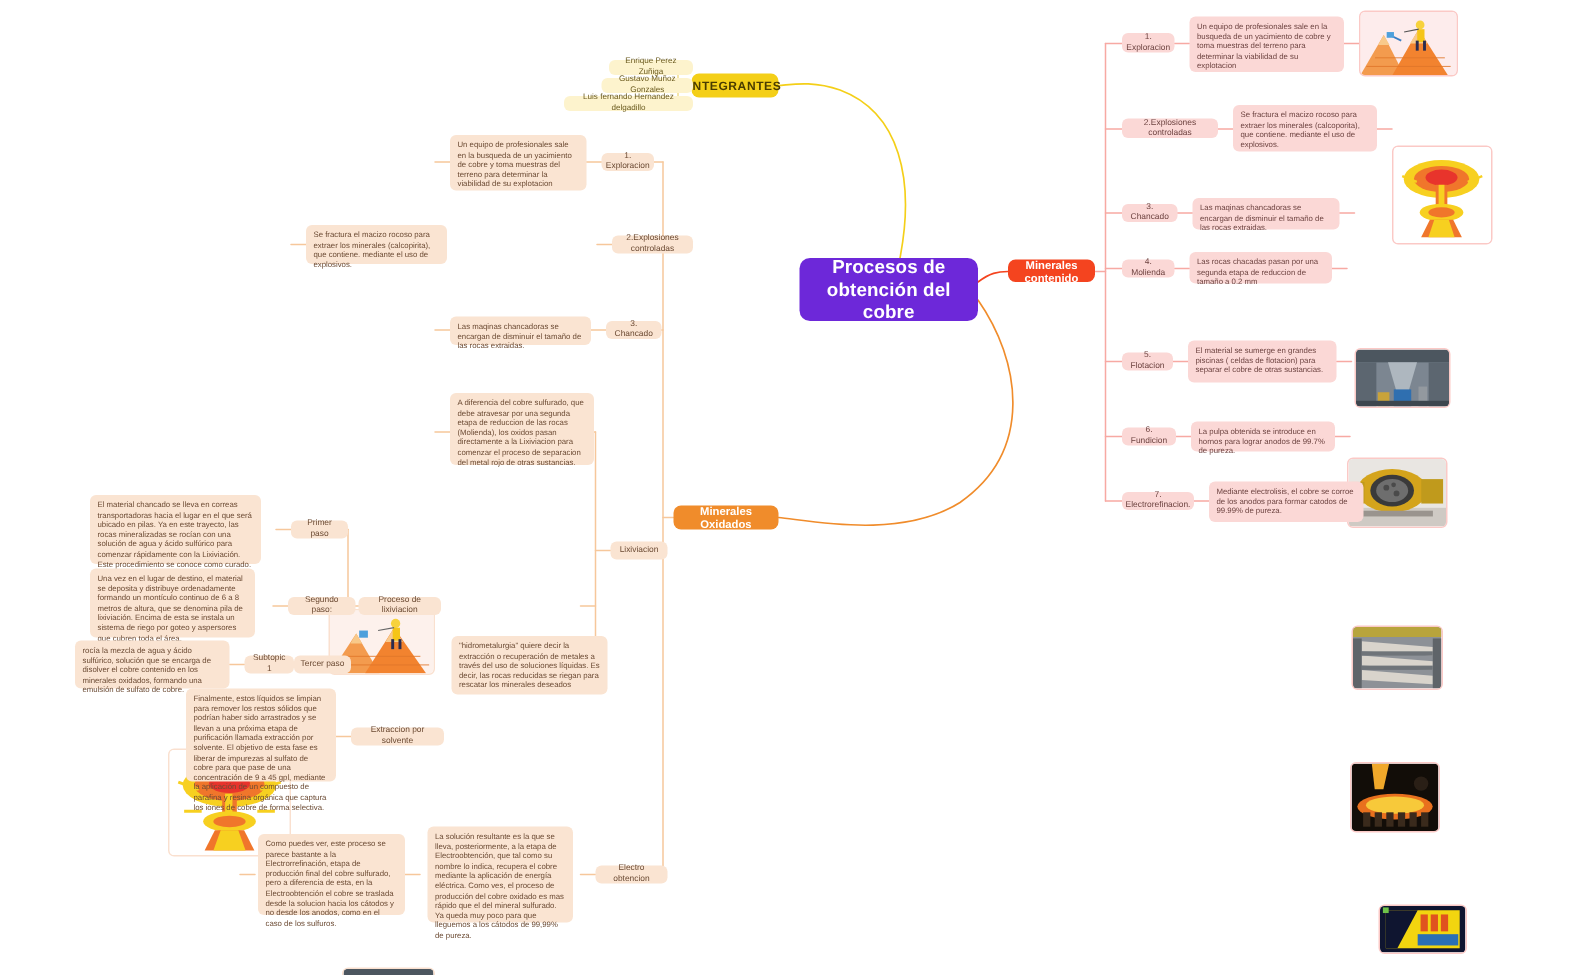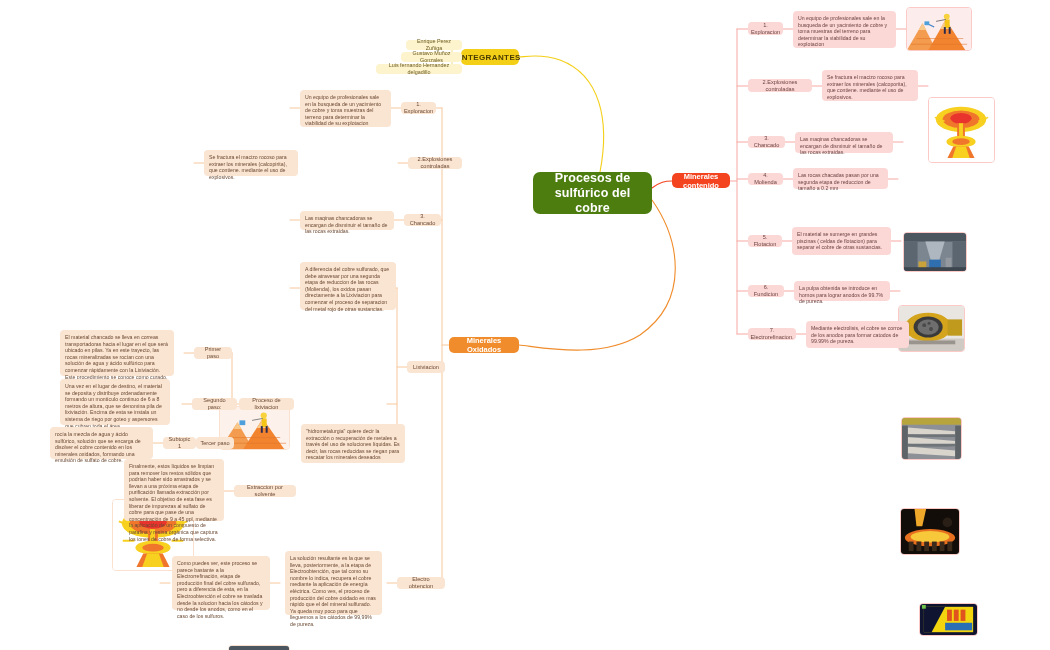--- a/index.html
+++ b/index.html
@@ -5,21 +5,21 @@
   html,body{margin:0;padding:0;background:#ffffff;}
   body{width:1050px;height:650px;position:relative;overflow:hidden;
        font-family:"Liberation Sans","DejaVu Sans",sans-serif;
        -webkit-font-smoothing:antialiased;}
   #canvas{position:absolute;left:0;top:0;width:1050px;height:650px;}
   svg.links{position:absolute;left:0;top:0;width:1050px;height:650px;pointer-events:none;}
   .node{position:absolute;box-sizing:border-box;}
 
   
   .central{
-    background:#4d7c0f;color:#ffffff;border-radius:7px;
+    background:#6d28d9;color:#ffffff;border-radius:7px;
     font-size:12.5px;line-height:15px;font-weight:bold;text-align:center;
     display:flex;align-items:center;justify-content:center;
     padding:6px 10px;letter-spacing:.1px;
   }
   .central span{display:block;}
 
   
   .pill{border-radius:5px;font-size:7.5px;font-weight:bold;color:#ffffff;
         display:flex;align-items:center;justify-content:center;text-align:center;
         padding:3px 6px;line-height:9px;}
@@ -153,21 +153,21 @@
         <path d="M452 45 L 444 45"></path>
         <path d="M452 57 L 444 57"></path>
         <path d="M452 70 L 444 70"></path>
       </g>
     </g>
   </svg>
 
   <div class="node central" style="left:533px;top:172px;width:119px;height:42px;">
     <div>
       <span>Procesos de</span>
-      <span>sulfúrico del cobre</span>
+      <span>obtención del cobre</span>
     </div>
   </div>
 
   <div class="node pill integ" style="left:461px;top:49px;width:58px;height:16px;">INTEGRANTES</div>
 
   <div class="node lbl yellowtxt" style="left:406px;top:40px;width:56px;height:10px;">Enrique Perez Zuñiga</div>
   <div class="node lbl yellowtxt" style="left:401px;top:52px;width:61px;height:10px;">Gustavo Muñoz Gonzales</div>
   <div class="node lbl yellowtxt" style="left:376px;top:64px;width:86px;height:10px;">Luis fernando Hernandez delgadillo</div>
 
   <div class="node pill sulf" style="left:672px;top:173px;width:58px;height:15px;">Minerales contenido</div>

